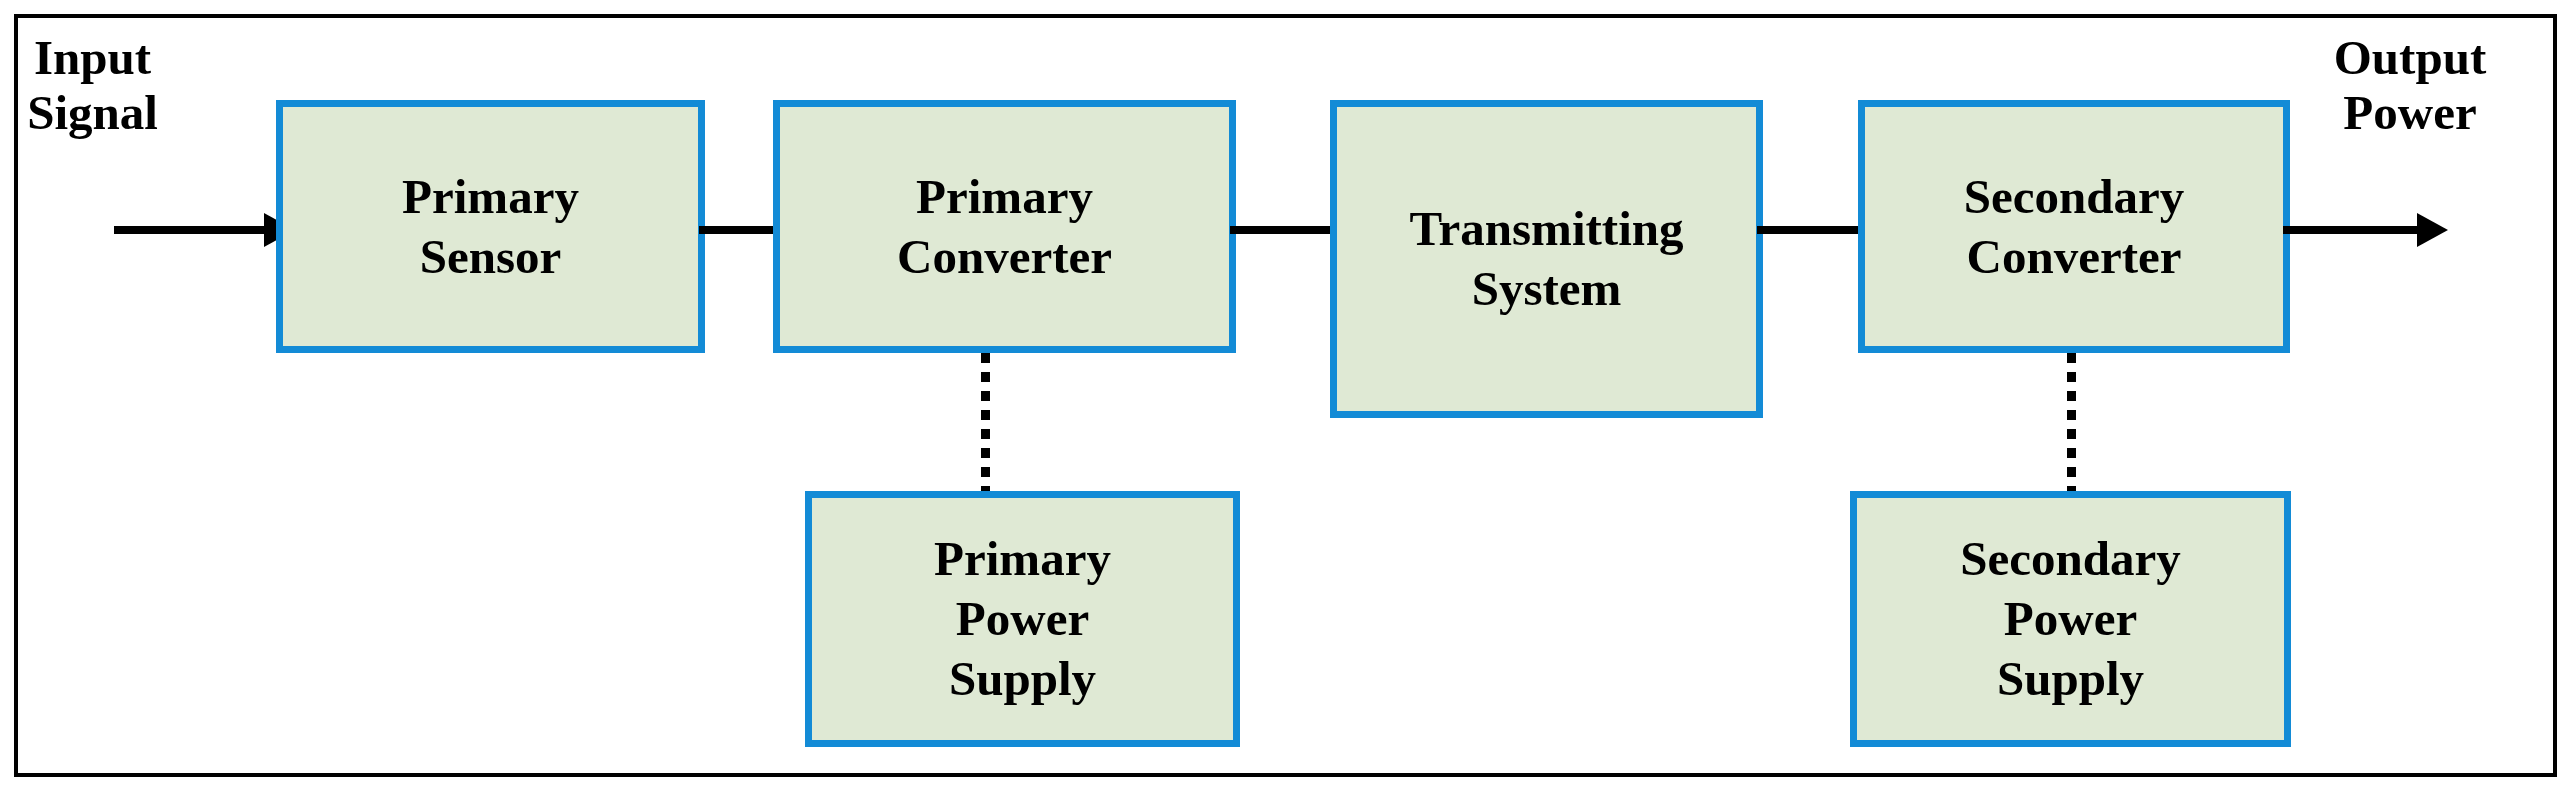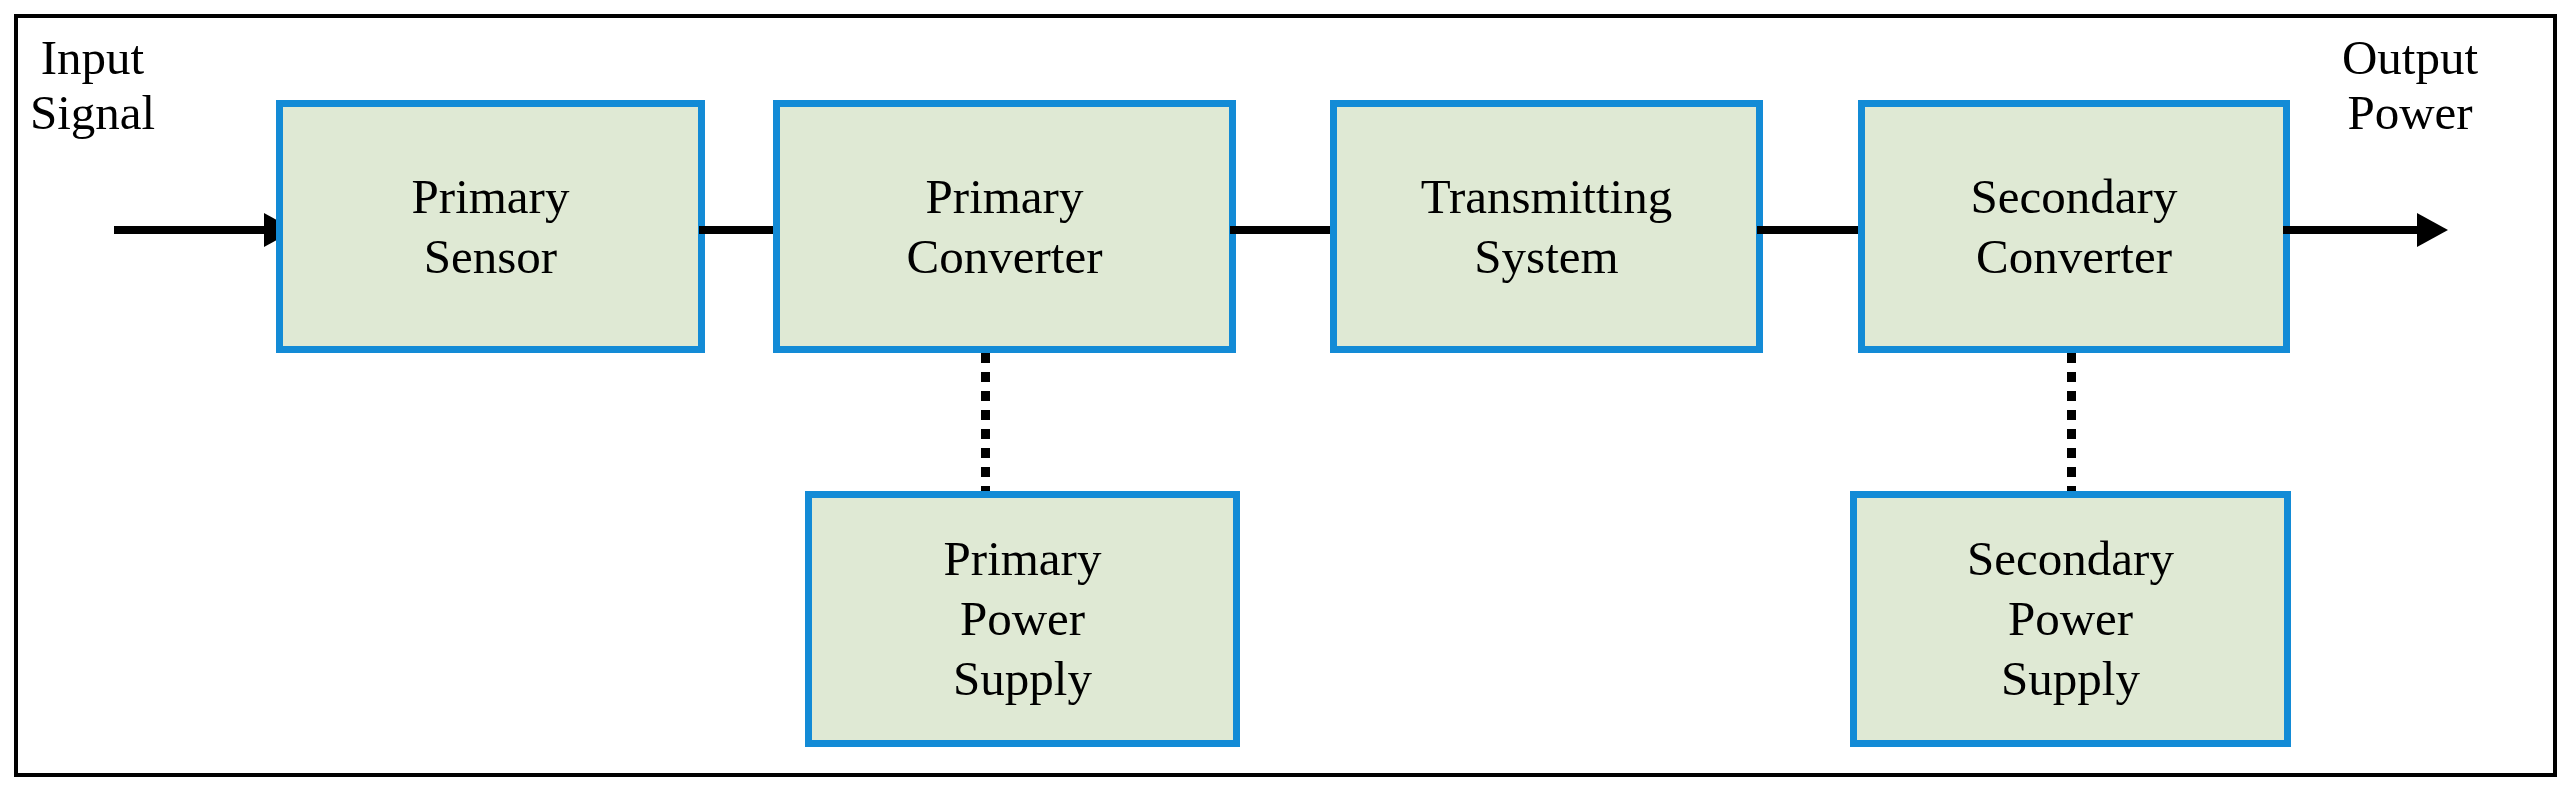--- a/index.html
+++ b/index.html
@@ -7,20 +7,21 @@
     padding: 0;
     background: #ffffff;
   }
   #canvas {
     position: relative;
     width: 2576px;
     height: 797px;
     background: #ffffff;
     overflow: hidden;
     font-family: "Liberation Serif", "DejaVu Serif", serif;
+    font-weight: bold;
   }
   
   #outer-frame {
     position: absolute;
     left: 14px;
     top: 14px;
     width: 2543px;
     height: 763px;
     border: 4.7px solid #000000;
     box-sizing: border-box;
@@ -103,21 +104,21 @@
 
   <div class="connector" style="left:699px; top:226px; width:82px;"></div>
 
   <div class="proc-box" style="left:773px; top:100px; width:463px; height:253px;">
     <span class="proc-label">Primary
 Converter</span>
   </div>
 
   <div class="connector" style="left:1230px; top:226px; width:107px;"></div>
 
-  <div class="proc-box" style="left:1330px; top:100px; width:433px; height:253px;">
+  <div class="proc-box" style="left:1330px; top:100px; width:433px; height:318px;">
     <span class="proc-label">Transmitting
 System</span>
   </div>
 
   <div class="connector" style="left:1757px; top:226px; width:107px;"></div>
 
   <div class="proc-box" style="left:1858px; top:100px; width:432px; height:253px;">
     <span class="proc-label">Secondary
 Converter</span>
   </div>

